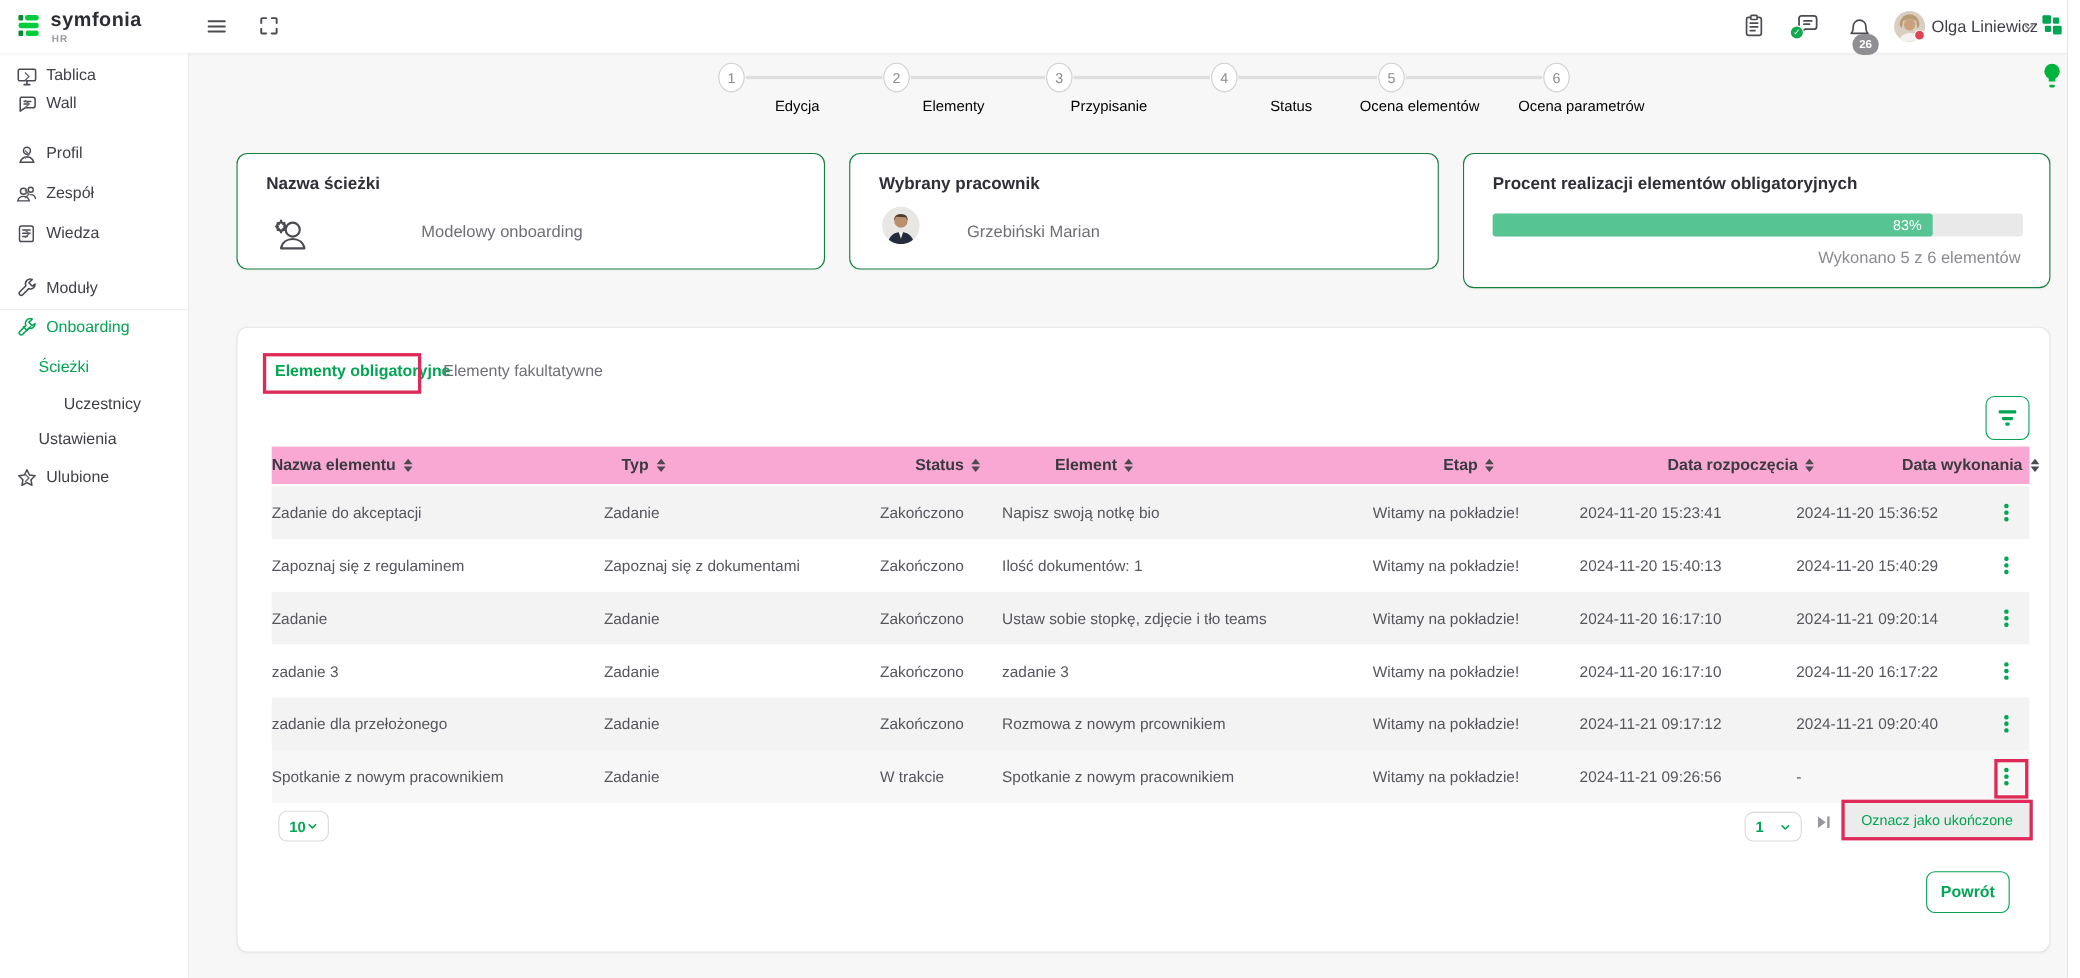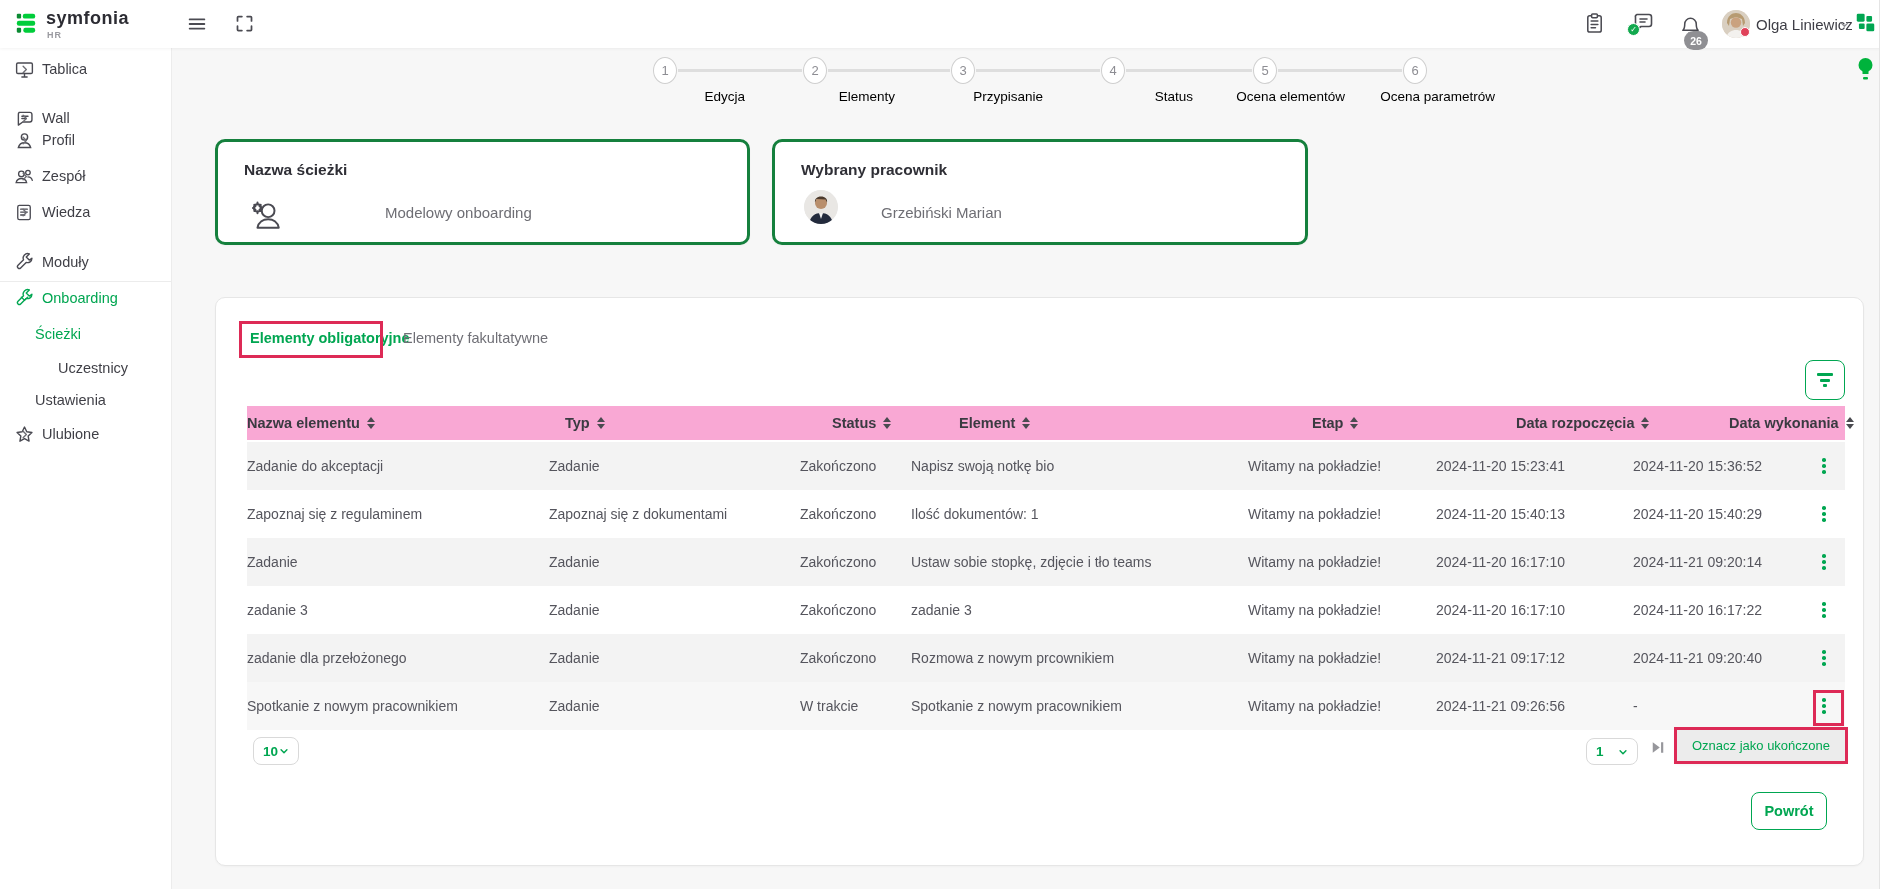--- a/index.html
+++ b/index.html
@@ -40,21 +40,21 @@
   .side-item.green, .side-item.green .icn, .side-item.green .chev { color:var(--accent); }
   .side-divider { position:absolute; left:0; top:233px; width:172px; height:1px; background:#ececec; }
 
   
   .step-circle { position:absolute; width:24px; height:27px; border:1.5px solid #cfcfcf; border-radius:50%;
                  background:#fff; color:#8d8d93; font-size:13px; display:flex; align-items:center; justify-content:center; z-index:2; }
   .step-line { position:absolute; height:2.5px; background:#dedede; z-index:1; }
   .step-label { position:absolute; width:160px; text-align:right; font-size:13.5px; color:#000000; }
 
   
-  .card { position:absolute; background:#fff; border:3px solid #15803d; border-radius:10px;
+  .card { position:absolute; background:#fff; border:1px solid #15803d; border-radius:10px;
           box-shadow:0 1px 2px rgba(0,0,0,.03); }
   .card-title { position:absolute; left:26px; top:19px; font-size:15.5px; font-weight:700; color:#2f2f36; }
   .card-icn { position:absolute; color:#4a4a52; }
   .card-value { position:absolute; font-size:15px; color:#6e6e74; }
   .avatar-marian { position:absolute; left:29px; top:48px; width:34px; height:34px; border-radius:50%;
                    overflow:hidden; background:#ebebeb; }
   .progress-track { position:absolute; left:26px; top:54px; width:482px; height:21px; background:#e9e9e9; border-radius:3px; }
   .progress-fill { height:21px; background:var(--progress); border-radius:3px; color:#fff; font-size:13px;
                    display:flex; align-items:center; justify-content:flex-end; padding-right:10px; }
   .progress-caption { position:absolute; right:26px; top:86px; font-size:15px; color:#8b8b90; }
@@ -198,21 +198,21 @@
               <path d="M9 20.5h6M12 16.5v4"></path>
             </svg>
           </span>
           <span class="lbl">Tablica</span>
           <span class="icn chev">
             <svg width="11" height="11" viewBox="0 0 24 24" fill="none" stroke="currentColor" stroke-width="3" stroke-linecap="round" stroke-linejoin="round">
               <path d="M9 5l7 7-7 7"></path>
             </svg>
           </span>
         </div>
-        <div class="side-item" style="top: 54px;">
+        <div class="side-item" style="top: 30px;">
           <span class="icn">
             <svg width="21" height="21" viewBox="0 0 24 24" fill="none" stroke="currentColor" stroke-width="1.6" stroke-linecap="round" stroke-linejoin="round">
               <path d="M6 5h12a2.5 2.5 0 0 1 2.5 2.5v6A2.5 2.5 0 0 1 18 16H10l-5 3.5v-12A2.5 2.5 0 0 1 6 5z"></path>
               <path d="M9 9.5h7M9 12h5"></path>
             </svg>
           </span>
           <span class="lbl">Wall</span>
           <span class="icn chev">
             <svg width="11" height="11" viewBox="0 0 24 24" fill="none" stroke="currentColor" stroke-width="3" stroke-linecap="round" stroke-linejoin="round">
               <path d="M9 5l7 7-7 7"></path>
@@ -359,20 +359,29 @@
         <circle cx="17" cy="17" r="17" fill="#e9e7e4"></circle>
         <circle cx="17" cy="13" r="6" fill="#b98f6d"></circle>
         <path d="M17 6.5c-4 0-6.5 2.5-6 6l1.5-3.5 9 .5 1.5 3c.8-3.5-2-6-6-6z" fill="#4c3a2c"></path>
         <path d="M5 34c1-8 6.5-11 12-11s11 3 12 11z" fill="#232b3d"></path>
         <path d="M15 23h4l-2 6z" fill="#f2f2f2"></path>
       </svg>
     </div>
     <div class="card-value" style="left:106px; top:62px;">Grzebiński Marian</div>
   </div>
 
+  <div class="card" style="left:1330px; top:139px; width:534px; height:123px;">
+    <div class="card-title">Procent realizacji elementów obligatoryjnych</div>
+    <div class="progress-track">
+      <div class="progress-fill" id="progress-fill" style="width: 83%;">
+        <span>83%</span>
+      </div>
+    </div>
+    <div class="progress-caption">Wykonano 5 z 6 elementów</div>
+  </div>
 
   <div class="panel"></div>
 
   <div class="tab active" style="left:250px;text-align:right;">Elementy obligatoryjne</div>
   <div class="tab inactive" style="left:403px;">Elementy fakultatywne</div>
   <div class="annot annot-tab"></div>
 
   <div class="filter-btn">
     <span class="funnel">
         <i></i>

